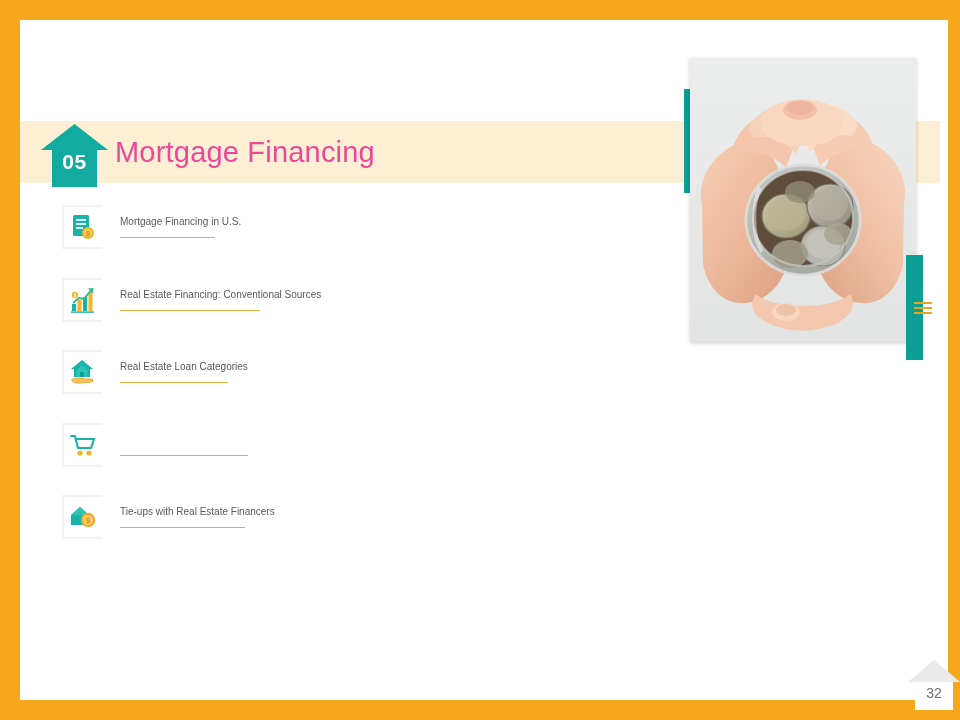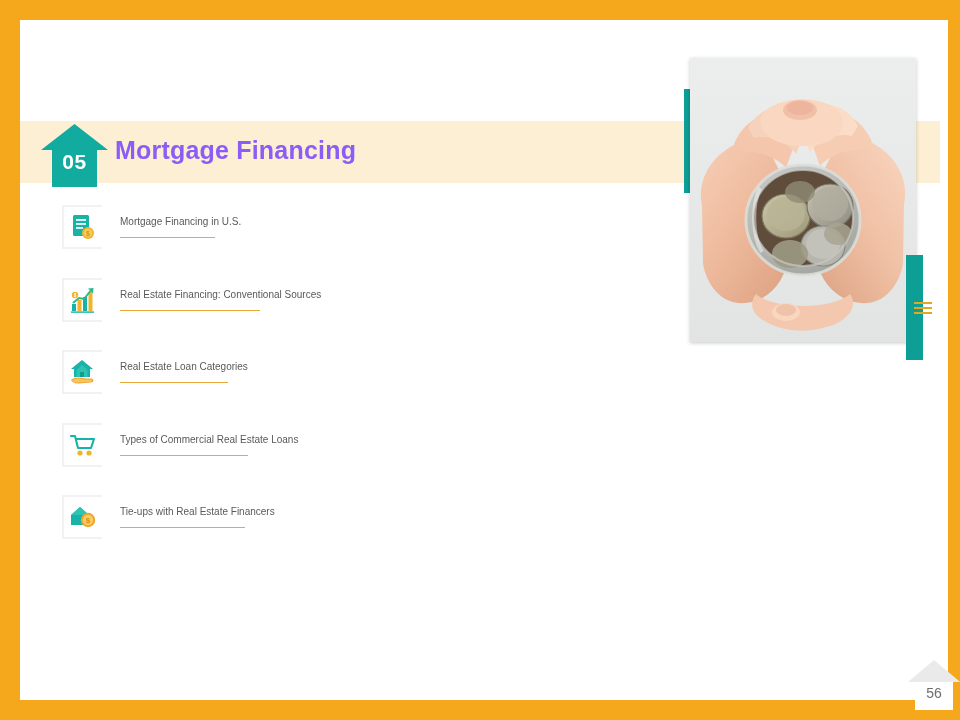--- a/index.html
+++ b/index.html
@@ -49,21 +49,21 @@
     position:absolute;left:0;top:26px;width:67px;
     text-align:center;
     font-size:21px;font-weight:bold;color:#ffffff;
     letter-spacing:.5px;
     font-family:"Liberation Sans", sans-serif;
   }
 
   
   .title{
     position:absolute;left:115px;top:136px;
-    font-size:25px;font-weight:bold;color:#8b5cf6;
+    font-size:29px;font-weight:normal;color:#ec4899;
     letter-spacing:.2px;
     white-space:nowrap;
   }
 
   
   .list{
     position:absolute;left:62px;top:205px;
     width:560px;
   }
   .row{
@@ -293,21 +293,20 @@
     </div>
 
     <div class="row">
       <div class="icon-box">
         <svg width="28" height="26" viewBox="0 0 28 26" xmlns="http://www.w3.org/2000/svg">
           <path d="M2 4 L6 4 L9 16 L22 16 L25 7 L7.4 7" stroke="#17b3a6" stroke-width="2.1" fill="none" stroke-linecap="round" stroke-linejoin="round"></path>
           <circle cx="11" cy="21" r="2.6" fill="#f0b429"></circle>
           <circle cx="20" cy="21" r="2.6" fill="#f0b429"></circle>
         </svg>
       </div>
-      <div class="row-label">Types of Commercial Real Estate Loans</div>
       <div class="row-underline" style="width:128px"></div>
     </div>
 
     <div class="row">
       <div class="icon-box">
         <svg width="28" height="26" viewBox="0 0 28 26" xmlns="http://www.w3.org/2000/svg">
           <path d="M2 11 L11 3 L20 11 L20 21 L2 21 Z" fill="#17b3a6"></path>
           <path d="M2 11 L11 3 L20 11 L11 11 Z" fill="#2fc3b4"></path>
           <circle cx="19" cy="16" r="7.2" fill="#f0a429"></circle>
           <circle cx="19" cy="16" r="5.2" fill="#f8cd63"></circle>
@@ -324,16 +323,16 @@
   <div class="frame-bottom"></div>
   <div class="frame-left"></div>
   <div class="frame-right"></div>
 
   <div class="page-house">
     <svg width="60" height="58" viewBox="0 0 60 58" xmlns="http://www.w3.org/2000/svg">
       <path d="M26 2 L52 24 L45 24 L45 52 L7 52 L7 24 L0 24 Z" fill="#ffffff"></path>
       <path d="M26 2 L52 24 L45 24 L45 52 L7 52 L7 24 L0 24 Z" fill="#d9d9d9" opacity=".55"></path>
       <rect x="7" y="24" width="38" height="28" fill="#ffffff"></rect>
     </svg>
-    <div class="page-num">56</div>
+    <div class="page-num">32</div>
   </div>
 
 </div>
 
 </body></html>

